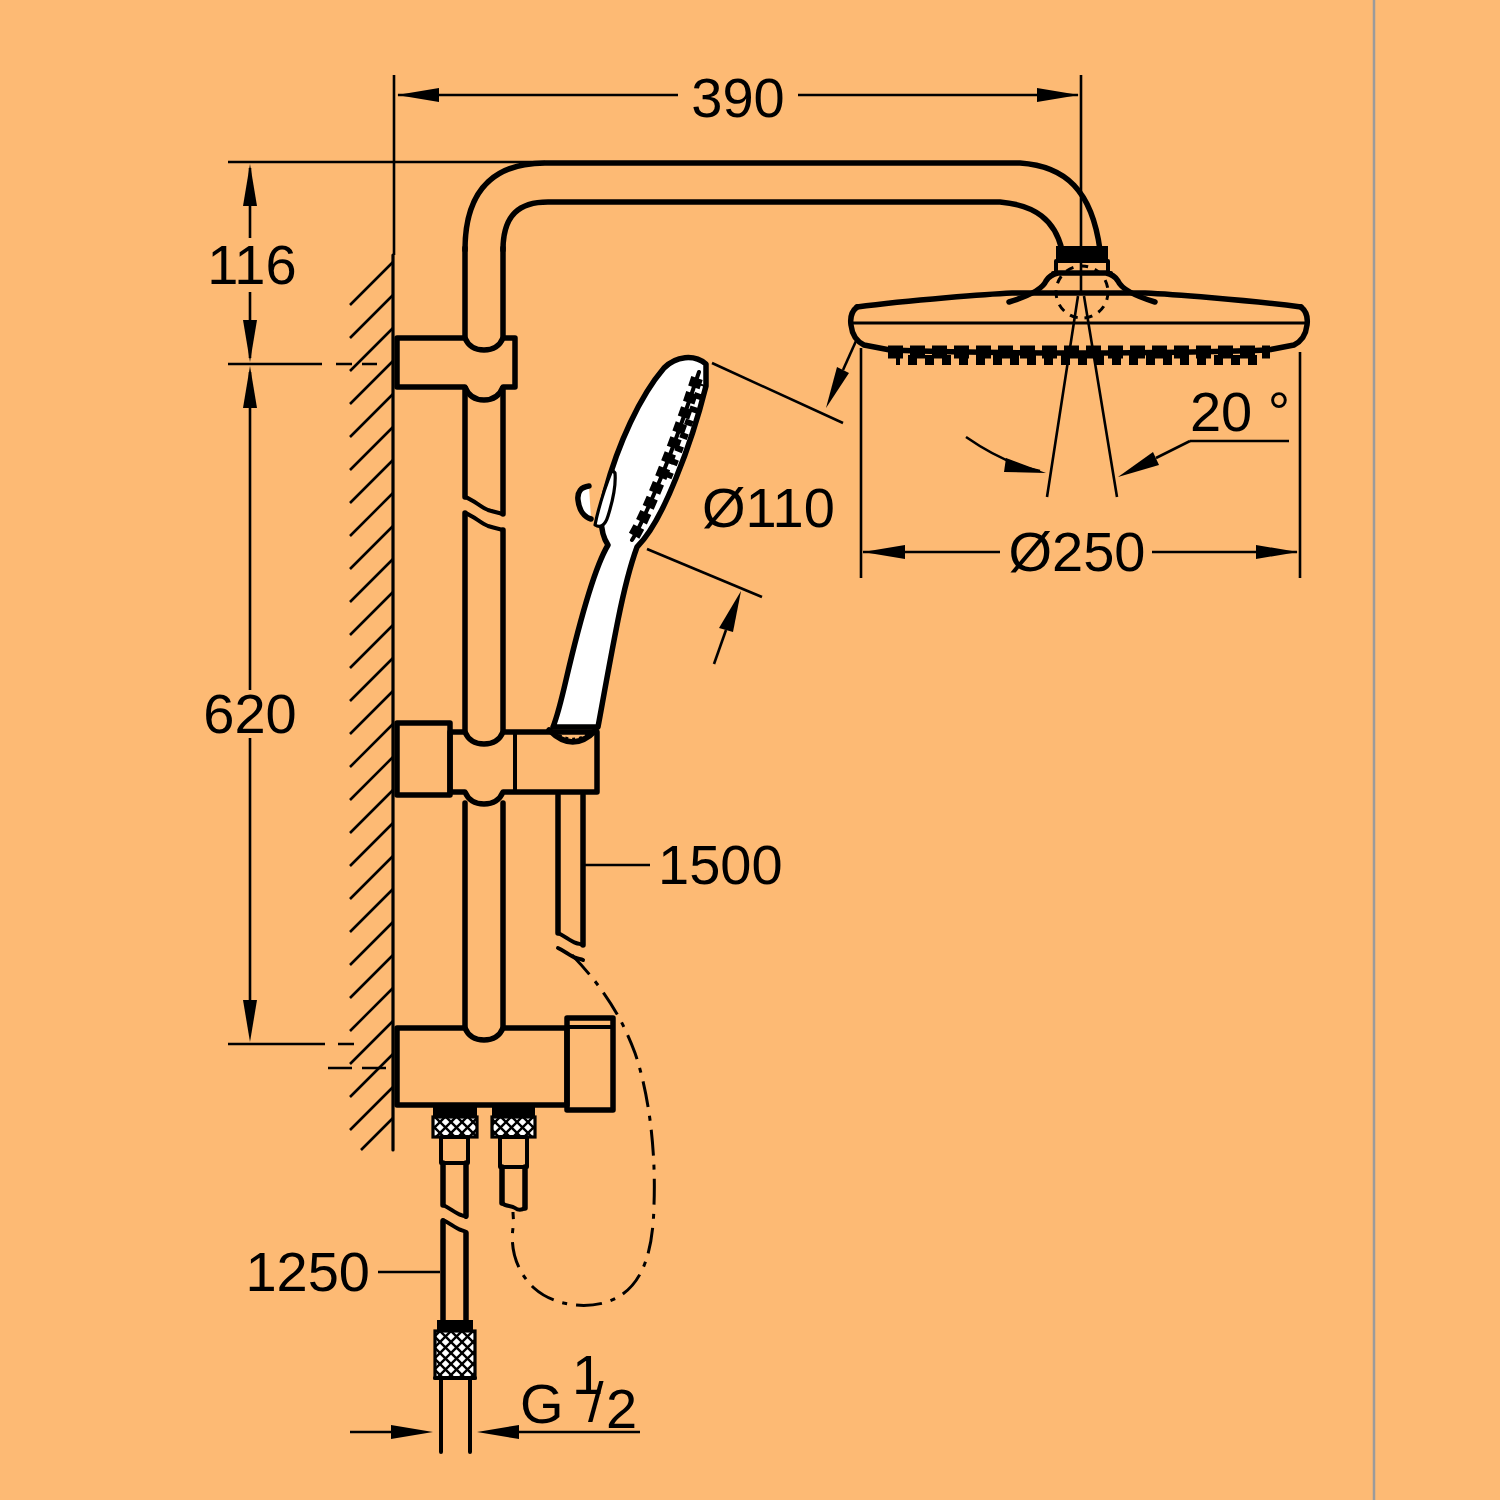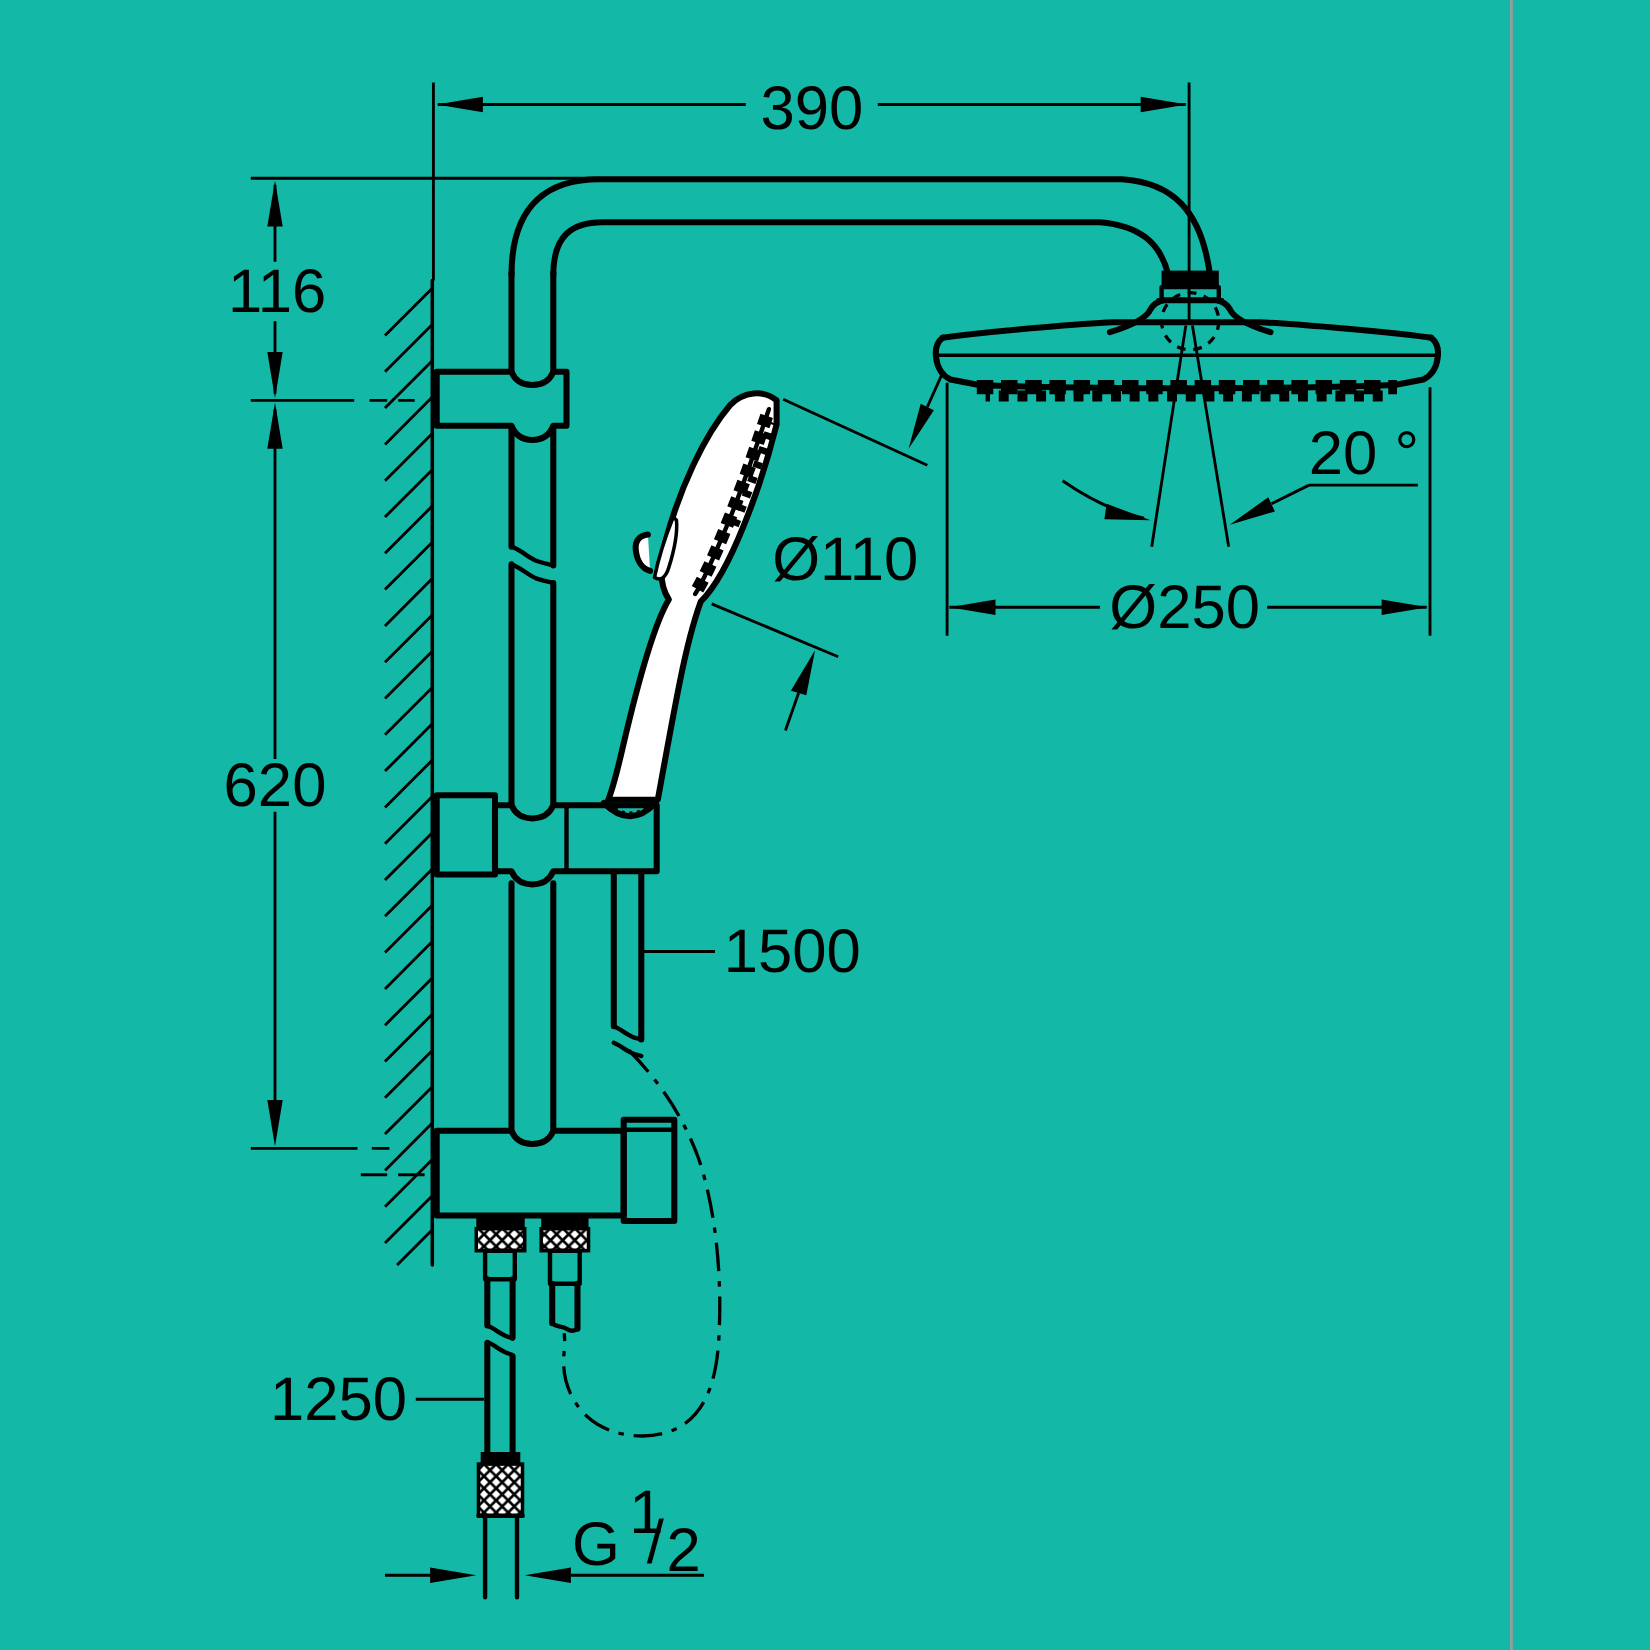--- a/index.html
+++ b/index.html
@@ -1,16 +1,16 @@
 <!DOCTYPE html>
 <html><head>
 <meta charset="utf-8">
 <style>
   html,body{margin:0;padding:0;background:#fff;}
-  .canvas{position:relative;width:1500px;height:1500px;background:#14b8a6;overflow:hidden;
+  .canvas{position:relative;width:1500px;height:1500px;background:#fdba74;overflow:hidden;
           font-family:"Liberation Sans", sans-serif;}
   svg{position:absolute;left:0;top:0;}
   .ol{fill:none;stroke:#000;stroke-width:5.5;stroke-linecap:round;stroke-linejoin:round;}
   .ol4{fill:none;stroke:#000;stroke-width:4;stroke-linecap:round;stroke-linejoin:round;}
   .ol3{fill:none;stroke:#000;stroke-width:3.2;stroke-linecap:round;stroke-linejoin:round;}
   .thin{fill:none;stroke:#000;stroke-width:2.6;stroke-linecap:butt;}
   .fillb{fill:#000;stroke:none;}
   .dimtxt{fill:#000;font-family:"Liberation Sans", sans-serif;font-size:56px;}
   .dimtxt-mid{text-anchor:middle;}
   .dimtxt-end{text-anchor:end;}

